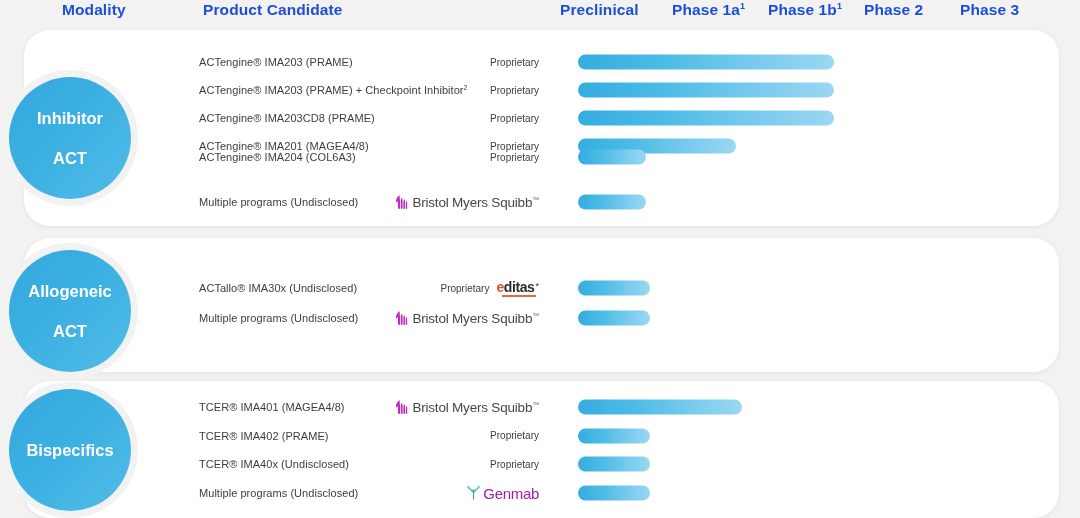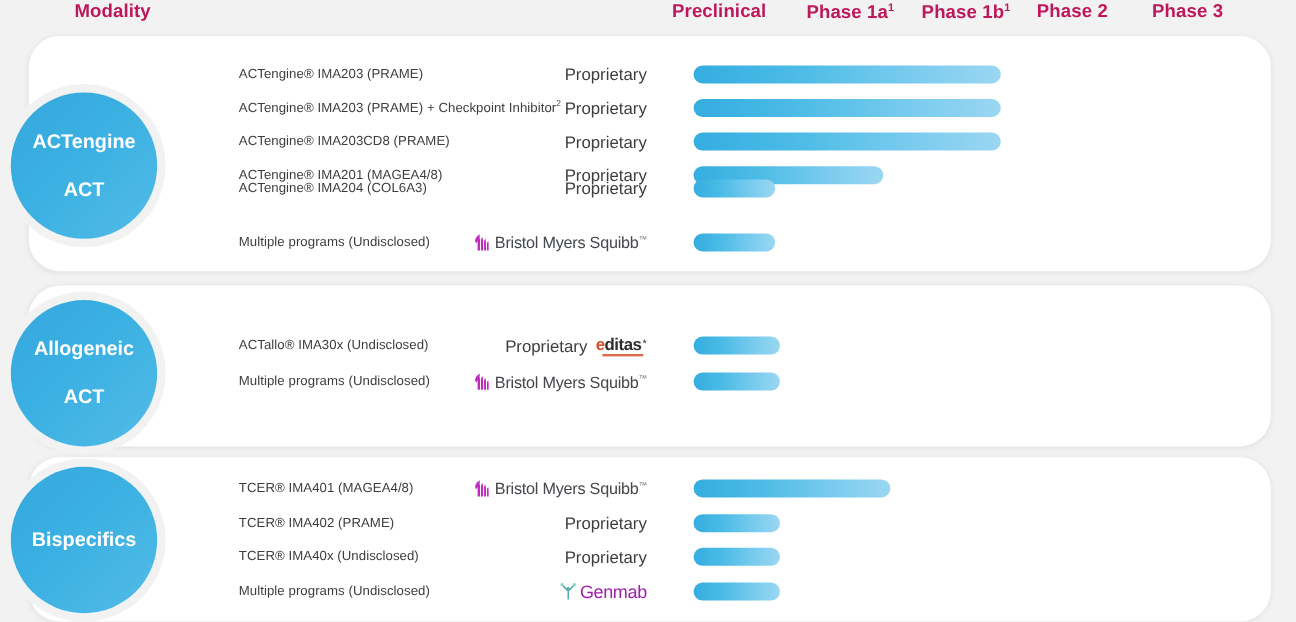--- a/index.html
+++ b/index.html
@@ -25,21 +25,21 @@
   .header {
     position: absolute;
     top: 0;
     left: 0;
     width: 1080px;
     height: 26px;
   }
   .hdr {
     position: absolute;
     top: 1px;
-    color: #be185d;
+    color: #1d4ed8;
     font-size: 15.5px;
     font-weight: bold;
     letter-spacing: 0.1px;
     white-space: nowrap;
   }
   .hdr sup {
     font-size: 9px;
     vertical-align: super;
     font-weight: bold;
   }
@@ -97,21 +97,21 @@
     left: 175px;
     top: 50%;
     transform: translateY(-50%);
     font-size: 11px;
     color: #3d3d3d;
     white-space: nowrap;
     letter-spacing: 0.05px;
   }
   .prog-name sup { font-size: 7px; vertical-align: super; }
   .partner-text {
-    font-size: 14px;
+    font-size: 10px;
     color: #3d3d3d;
     white-space: nowrap;
   }
 
   
   .partner-col {
     position: absolute;
     left: 215px;
     width: 300px;
     top: 50%;
@@ -180,20 +180,21 @@
     background: linear-gradient(90deg, #34ade0 0%, #4dbce6 35%, #79cbee 70%, #9ad7f2 100%);
   }
 </style>
 </head>
 <body>
 
 <div id="pipeline">
 
   <div class="header">
     <div class="hdr hdr-modality">Modality</div>
+    <div class="hdr hdr-candidate">Product Candidate</div>
     <div class="hdr hdr-preclin">Preclinical</div>
     <div class="hdr hdr-p1a"><span>Phase 1a</span><sup>1</sup></div>
     <div class="hdr hdr-p1b"><span>Phase 1b</span><sup>1</sup></div>
     <div class="hdr hdr-p2">Phase 2</div>
     <div class="hdr hdr-p3">Phase 3</div>
   </div>
 
   <div class="card" id="card-0">
       <div class="row" style="top: 18px;">
         <div class="prog-name">ACTengine® IMA203 (PRAME)</div>
@@ -342,21 +343,21 @@
             <span class="genmab-text">Genmab</span>
           </div>
         </div>
         <div class="bar-track">
           <div class="bar" style="width: 72px;"></div>
         </div>
       </div>
     </div>
 
   <div class="circle" id="circle-0">
-    <span><span>ACTengine</span><br><span>ACT</span></span>
+    <span><span>Inhibitor</span><br><span>ACT</span></span>
   </div>
   <div class="circle" id="circle-1">
     <span><span>Allogeneic</span><br><span>ACT</span></span>
   </div>
   <div class="circle" id="circle-2">
     <span>
         <span>Bispecifics</span>
       </span>
   </div>
 

